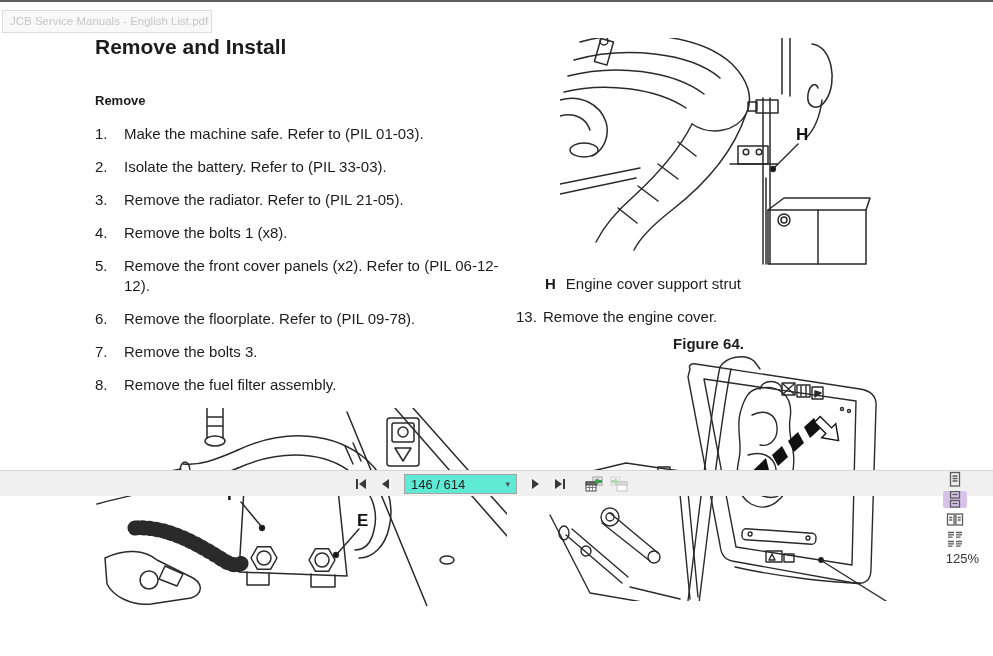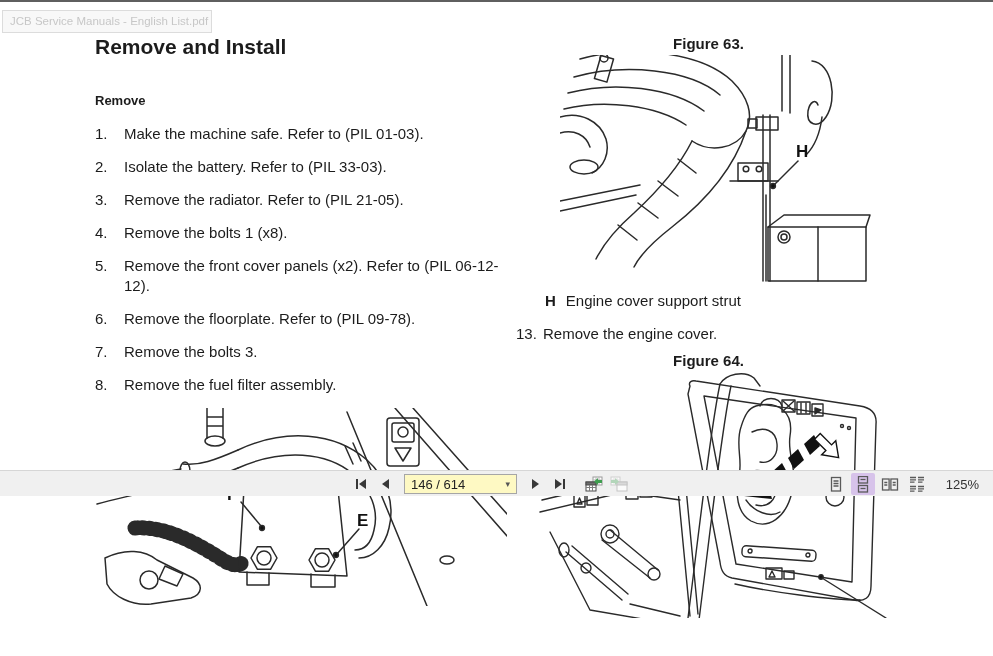--- a/index.html
+++ b/index.html
@@ -43,28 +43,28 @@
   svg text.fig-label { font-family:"Liberation Sans",sans-serif; font-weight:bold;
                        font-size:17px; fill:#111; stroke:none; }
 
   
   .toolbar { position:absolute; left:0; bottom:0; width:100%; height:26px;
              background:#f0f0f0; border-top:1px solid #d6d6d6; }
   .nav-group { position:absolute; left:350px; top:0; height:26px;
                display:flex; align-items:center; gap:3px; }
   .tb-btn { width:22px; height:22px; display:flex; align-items:center; justify-content:center;
             background:transparent; border:none; cursor:default; }
-  .page-box { width:113px; height:20px; background:#fef9c3; border:1px solid #a6a6a6;
+  .page-box { width:113px; height:20px; background:#5eead4; border:1px solid #a6a6a6;
               display:flex; align-items:center; font-size:13px; color:#222;
               padding:0 6px; margin:0 4px; }
   .page-box .val { flex:1; }
   .page-box .caret { font-size:9px; color:#555; }
   .view-gap { width:6px; }
   .right-group { position:absolute; right:14px; top:0; height:26px;
-                 display:flex; align-items:center; gap:3px; }
+                 display:flex; align-items:center; gap:3px;flex-direction:column; }
   .layout-btn { width:24px; height:22px; display:flex; align-items:center; justify-content:center;
                 border:none; background:transparent; border-radius:2px; }
   .layout-btn.active { background:#d7c3ea; }
   .zoom-label { font-size:13px; color:#333; margin-left:14px; }
 </style>
 </head>
 <body>
 
 <div class="viewer">
   <div class="top-strip"></div>
@@ -155,21 +155,20 @@
         <circle cx="167" cy="120" r="2.4" fill="#111"></circle>
         <line x1="264" y1="121" x2="242" y2="146"></line>
         <circle cx="241" cy="147" r="2.4" fill="#111"></circle>
       </g>
       <text class="fig-label" x="132" y="92">F</text>
       <text class="fig-label" x="262" y="118">E</text>
     </svg>
   </div>
 
   <div class="right-col">
-    <div class="fig-caption cap63">Figure 63.</div>
 
     <svg class="fig63-svg" width="330" height="231" viewBox="0 0 330 231">
       <g fill="none" stroke="#2a2a2a" stroke-width="1.5" stroke-linecap="round" stroke-linejoin="round">
 
         <path d="M20,4 C70,-10 140,-4 172,26 C188,42 194,60 186,76 C176,94 150,98 132,86"></path>
         <path d="M14,22 C64,8 130,14 160,40"></path>
         <path d="M8,38 C54,26 112,32 144,56"></path>
         <path d="M4,54 C44,44 96,50 126,70"></path>
         <g transform="rotate(16 45 12)">
             <rect x="38" y="2" width="13" height="24"></rect>

